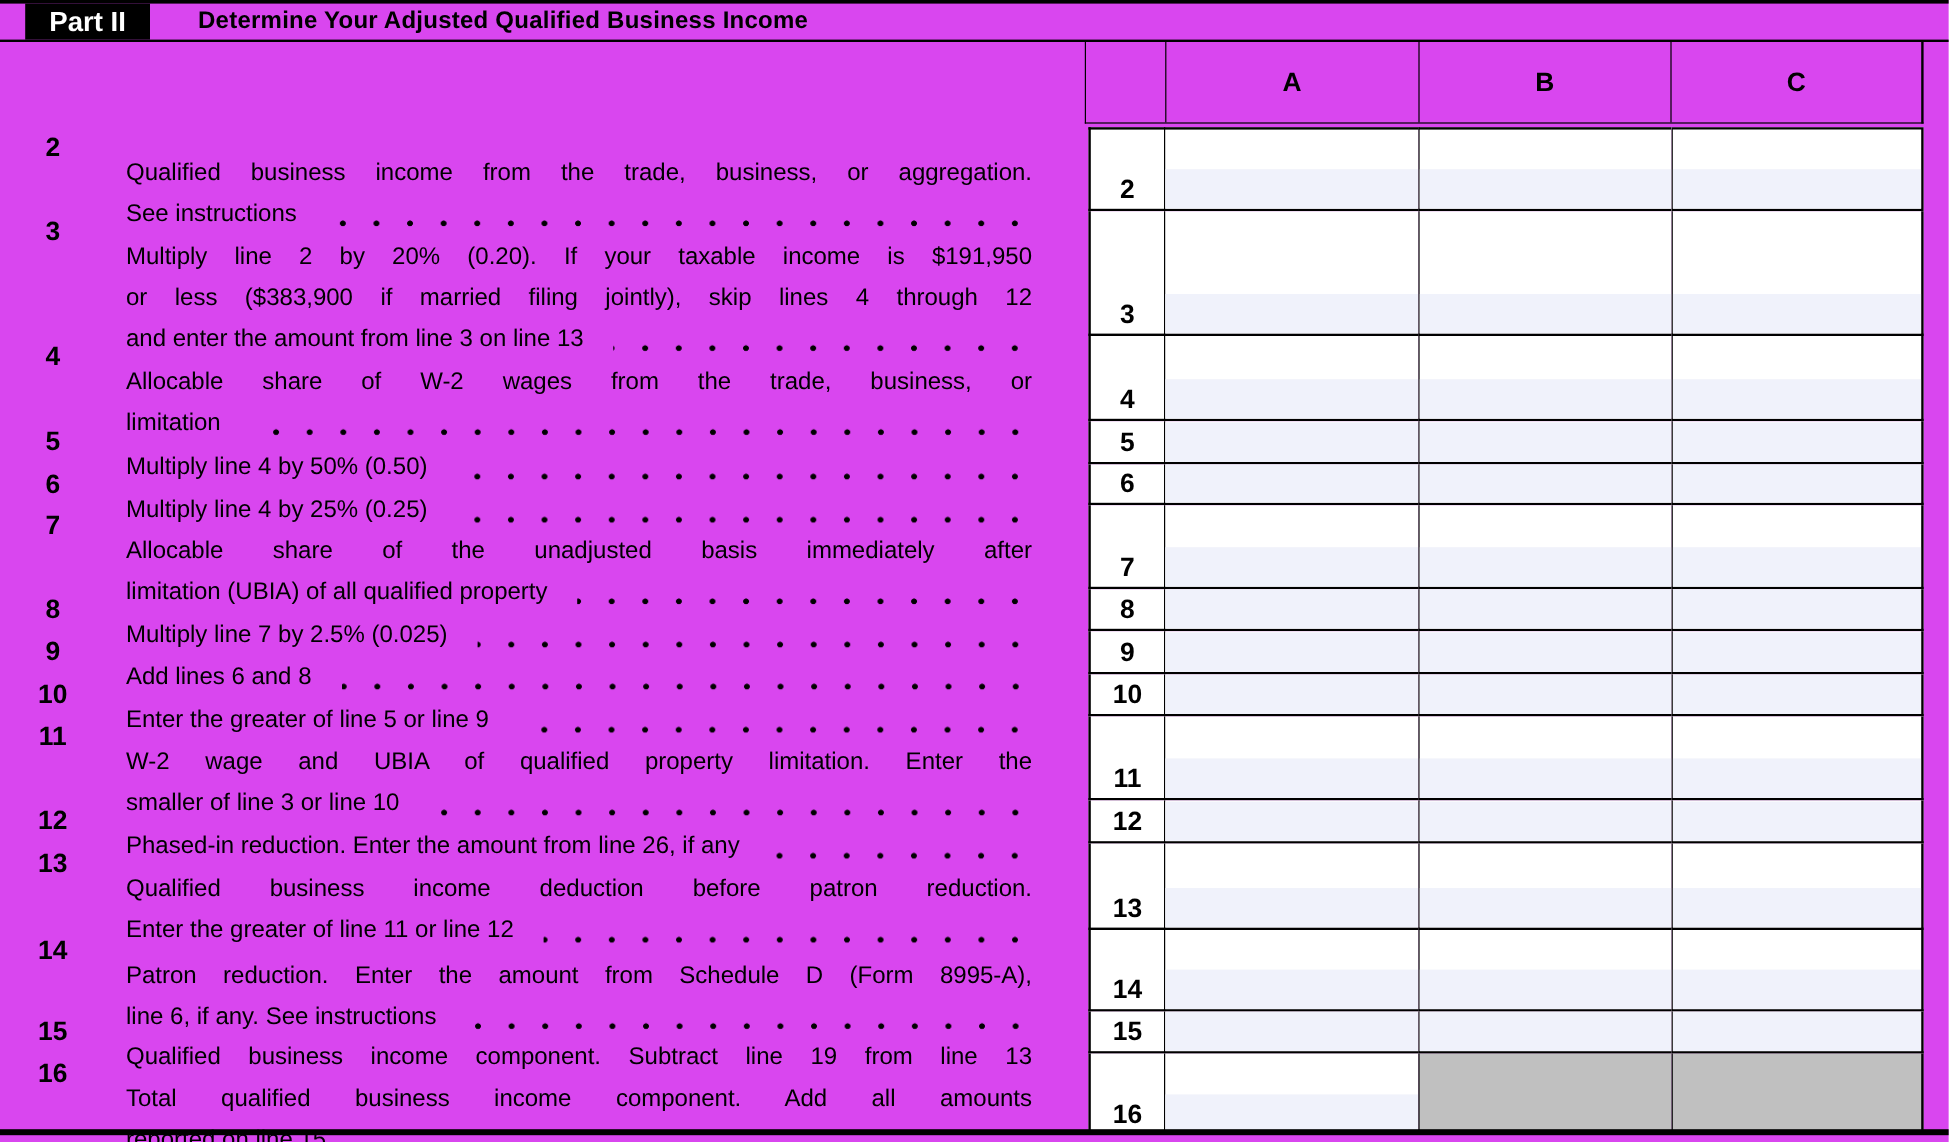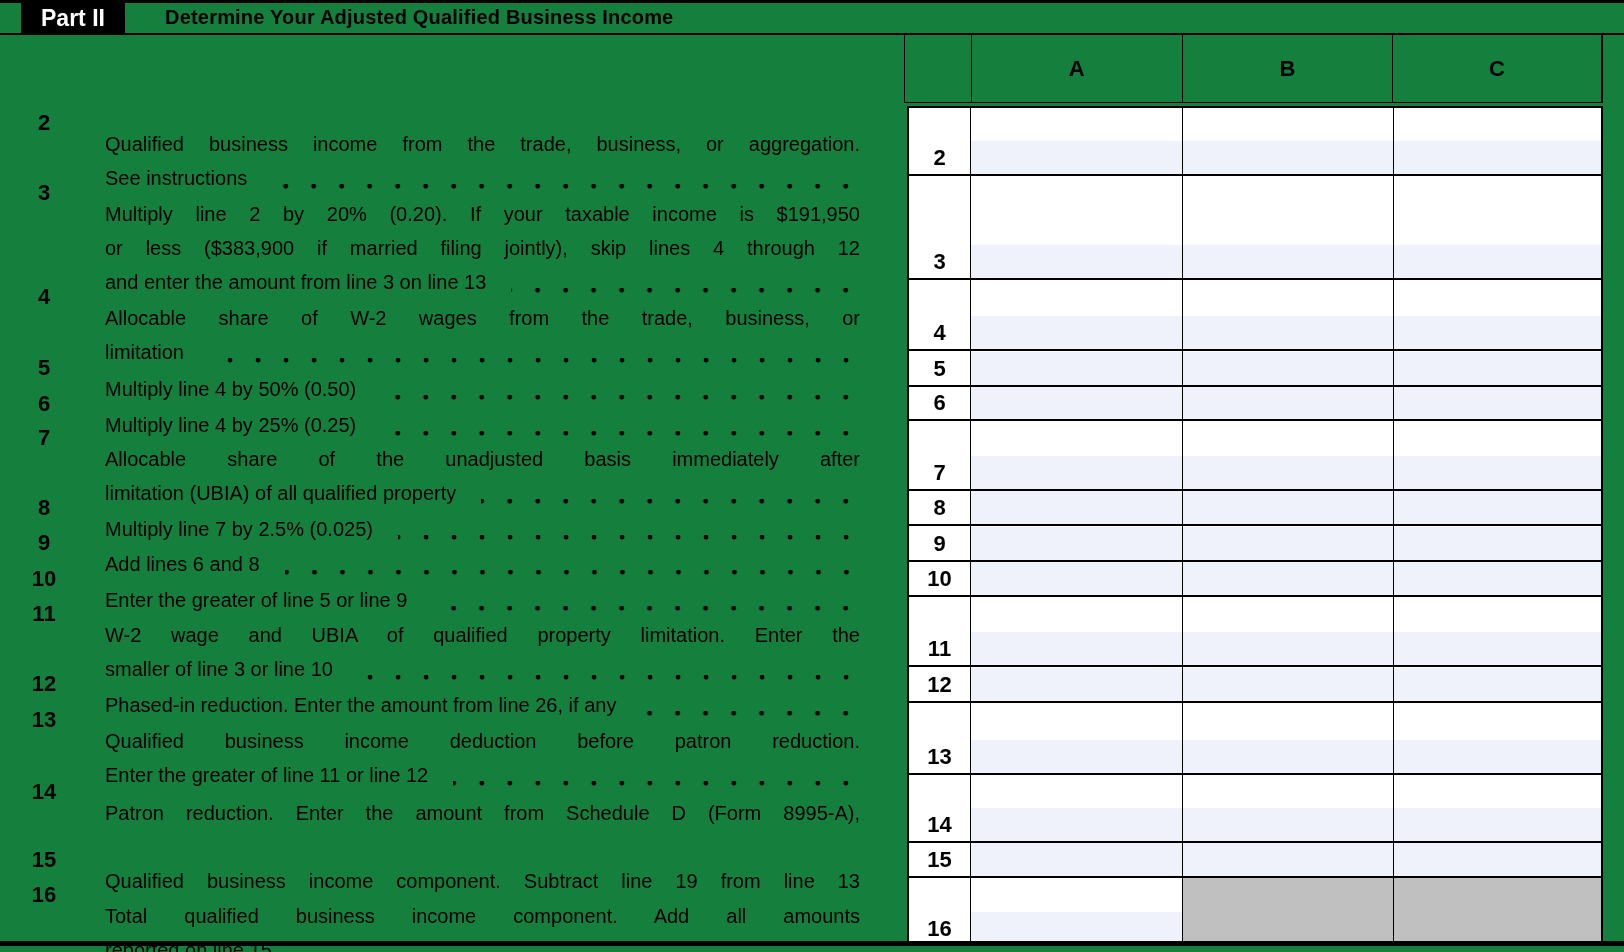--- a/index.html
+++ b/index.html
@@ -1,17 +1,17 @@
 <!DOCTYPE html>
 <html style="--field_fill: #f0f2fb; --disabled_fill: #c0c0c0; --line: #000000;"><head>
 <meta charset="utf-8">
 <style>
   html,body { margin:0; padding:0; background:#fff; }
   body { width:1624px; height:952px; font-family:"Liberation Sans", sans-serif; color:#000; overflow:hidden; }
-  .page { position:relative; width:1624px; height:952px; background:#15803d; }
+  .page { position:relative; width:1624px; height:952px; background:#d946ef; }
 
   
   .rule { position:absolute; left:0; width:1624px; background:#000; }
   .rule-top { top:0; height:3px; }
   .rule-subtitle { top:33px; height:2px; }
   .rule-bottom { top:941px; height:5px; }
 
   
   .part-box { position:absolute; left:21px; top:3px; width:104px; height:30px; background:#000;
               color:#fff; font-weight:bold; font-size:23px; display:flex; align-items:center; justify-content:center; }
@@ -349,20 +349,24 @@
       <div class="cell c-c">
           <div class="strip"></div>
         </div>
     </div>
 
     <div class="frow" style="height:68px">
       <div class="gut"></div>
       <div class="lnum">14</div>
       <div class="ldesc">
         <div class="wtext">Patron reduction. Enter the amount from Schedule D (Form 8995-A),</div>
+        <div class="lastline">
+          <span class="ll-text">line 6, if any. See instructions</span>
+          <div class="leader" data-on="true"></div>
+        </div>
       </div>
       <div class="spacer"></div>
       <div class="tnum">14</div>
       <div class="cell c-a">
           <div class="strip"></div>
         </div>
       <div class="cell c-b">
           <div class="strip"></div>
         </div>
       <div class="cell c-c">

